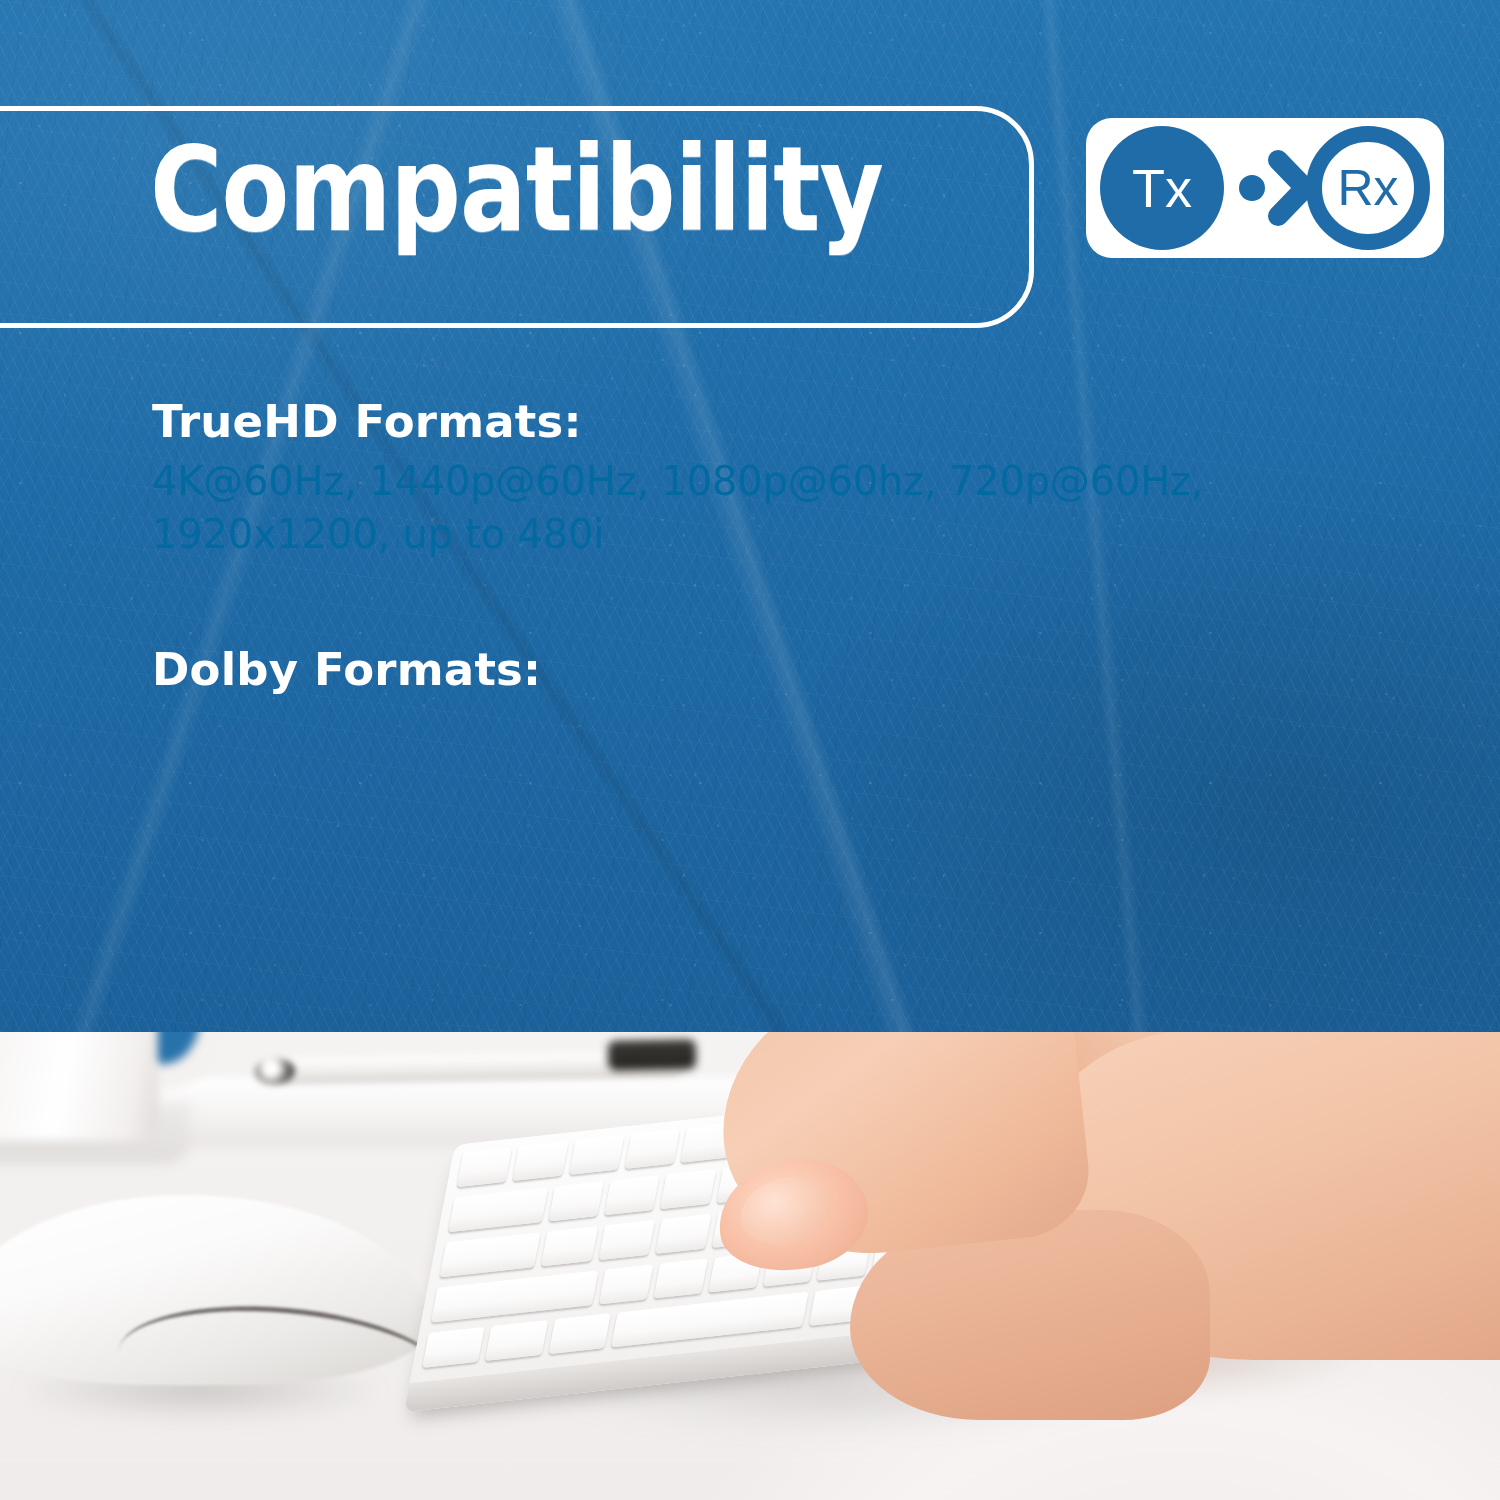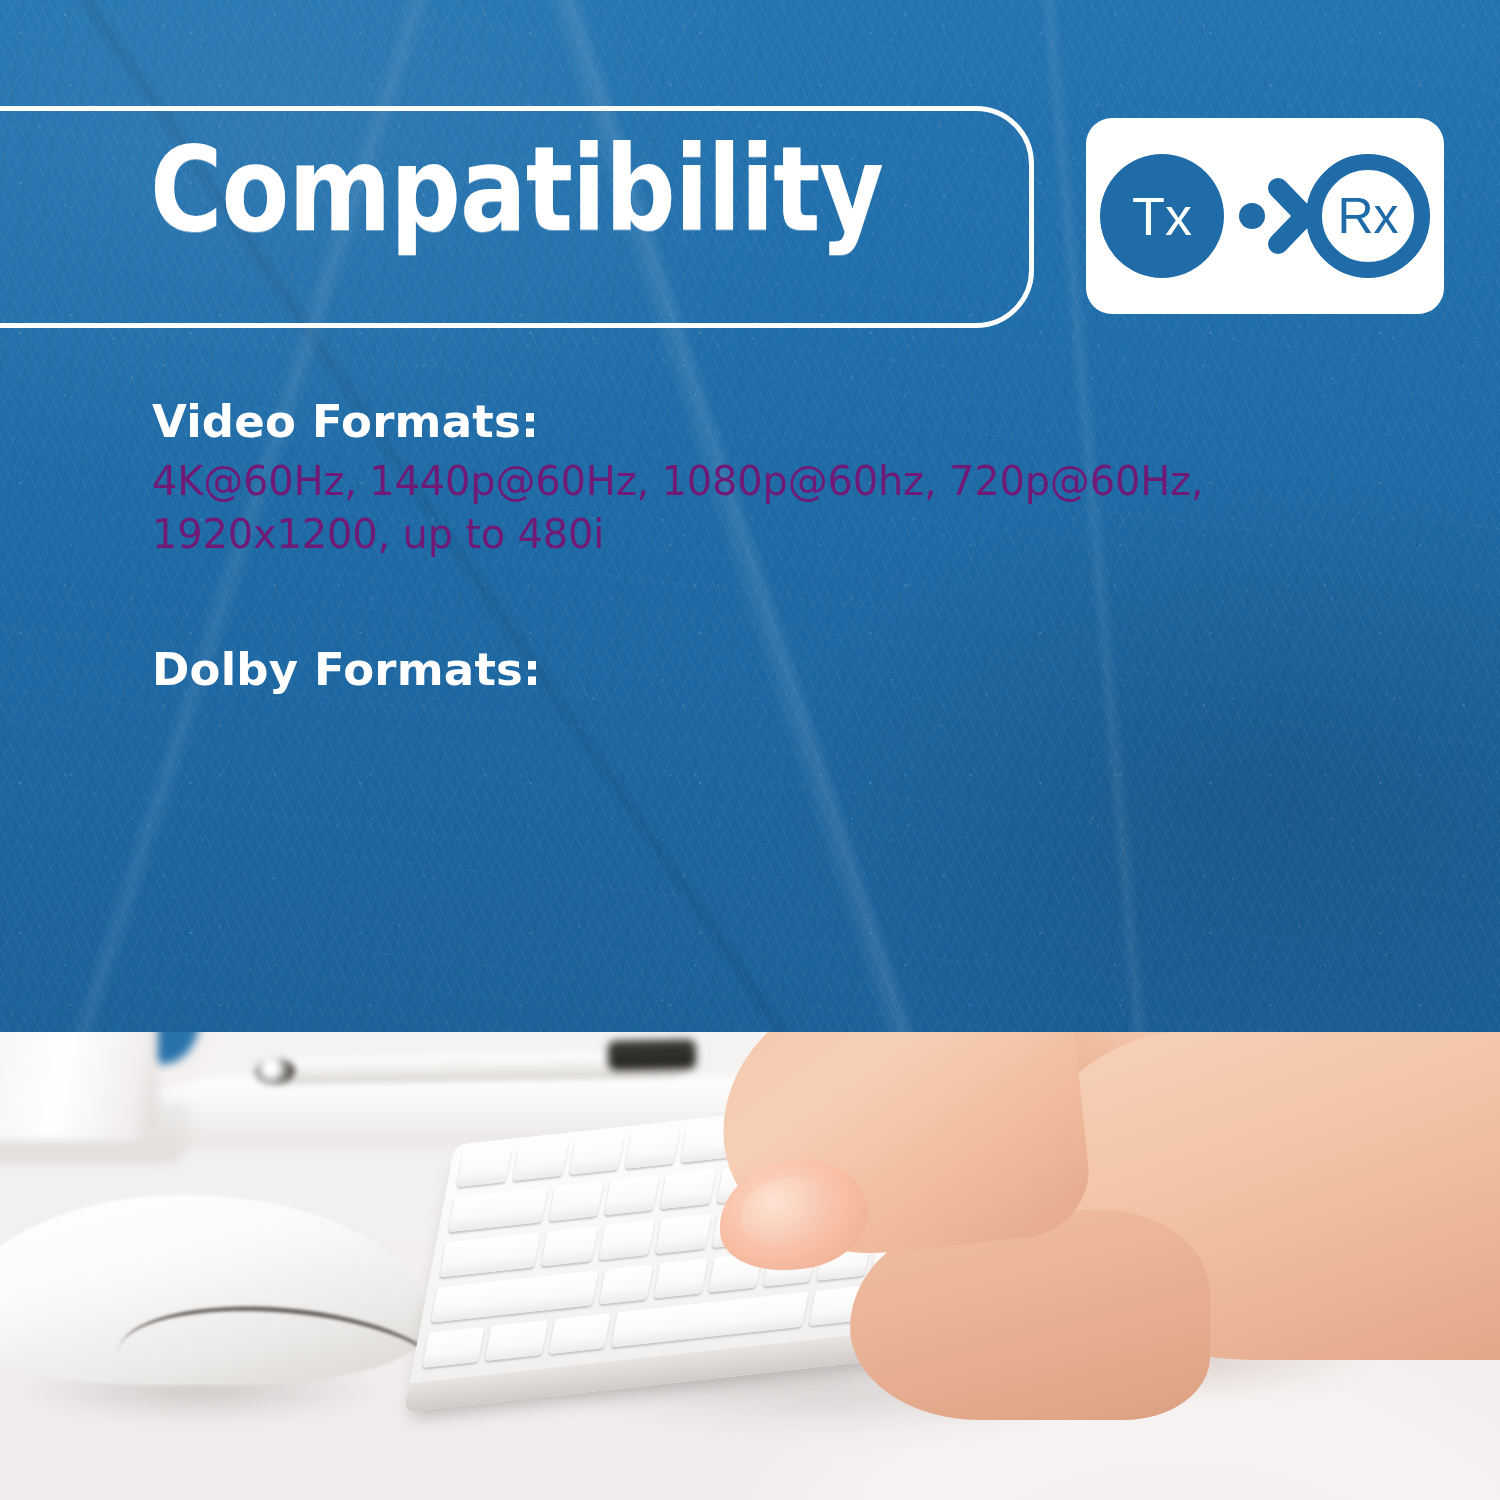--- a/index.html
+++ b/index.html
@@ -247,21 +247,21 @@
     letter-spacing:-1px;
     color:#ffffff;
     transform:scaleX(.93);
     transform-origin:left top;
     white-space:nowrap;
     text-shadow:0 1px 0 rgba(255,255,255,.35);
   }
 
   
   .txrx-badge{
-    position:absolute; left:1086px; top:118px; width:358px; height:196px;
+    position:absolute; left:1086px; top:118px; width:358px; height:140px;
     background:#ffffff; border-radius:26px;
     display:flex; align-items:center; justify-content:center; gap:6px;
   }
   .txrx-badge svg{ display:block; }
 
   
   .spec{ position:absolute; left:152px; }
   .spec-heading{
     font-family:"DejaVu Sans","Liberation Sans", sans-serif;
     font-weight:700;
@@ -269,21 +269,21 @@
     line-height:1.06;
     color:#ffffff;
     letter-spacing:.2px;
     margin-bottom:9px;
   }
   .spec-body{
     font-family:"DejaVu Sans","Liberation Sans", sans-serif;
     font-weight:400;
     font-size:40px;
     line-height:1.33;
-    color:#701a75;
+    color:#0369a1;
     letter-spacing:-.2px;
     max-width:1225px;
   }
   #video-spec{ top:398px; }
   #audio-spec{ top:646px; }
 </style>
 </head>
 <body>
 
 <div id="stage">
@@ -415,21 +415,21 @@
       </g>
 
       <g>
         <circle cx="268" cy="75" r="54" fill="none" stroke="#1F6CA8" stroke-width="16"></circle>
         <text x="268" y="75" fill="#1F6CA8" font-family="'Liberation Sans', sans-serif" font-size="50" font-weight="400" text-anchor="middle" dominant-baseline="central">Rx</text>
       </g>
     </svg>
   </div>
 
   <div class="spec" id="video-spec">
-    <div class="spec-heading">Video Formats:</div>
+    <div class="spec-heading">TrueHD Formats:</div>
     <div class="spec-body">4K@60Hz, 1440p@60Hz, 1080p@60hz, 720p@60Hz, 1920x1200, up to 480i</div>
   </div>
 
   <div class="spec" id="audio-spec">
     <div class="spec-heading">Dolby Formats:</div>
   </div>
 
 </div>
 
 </body></html>

